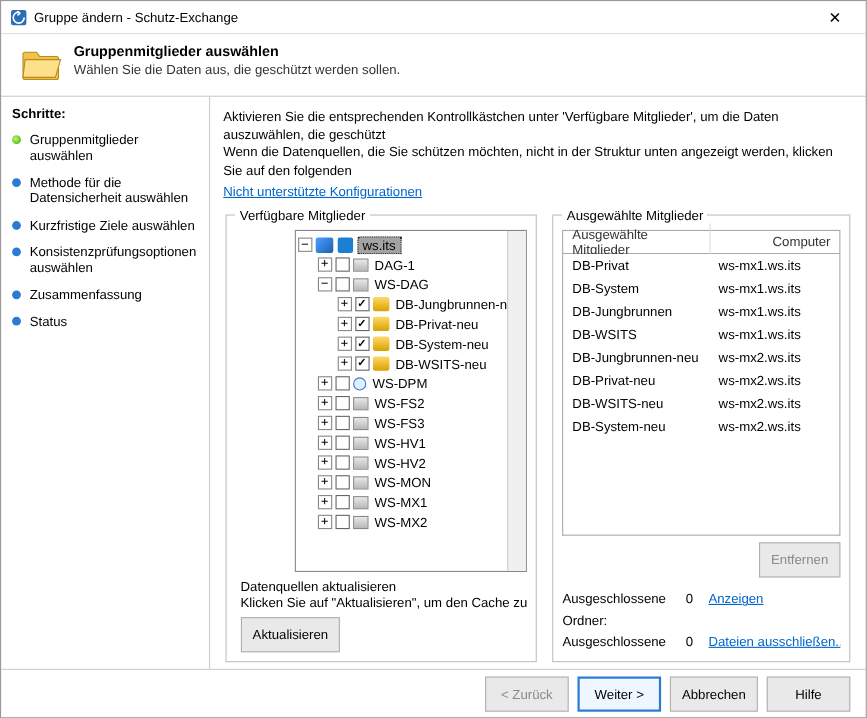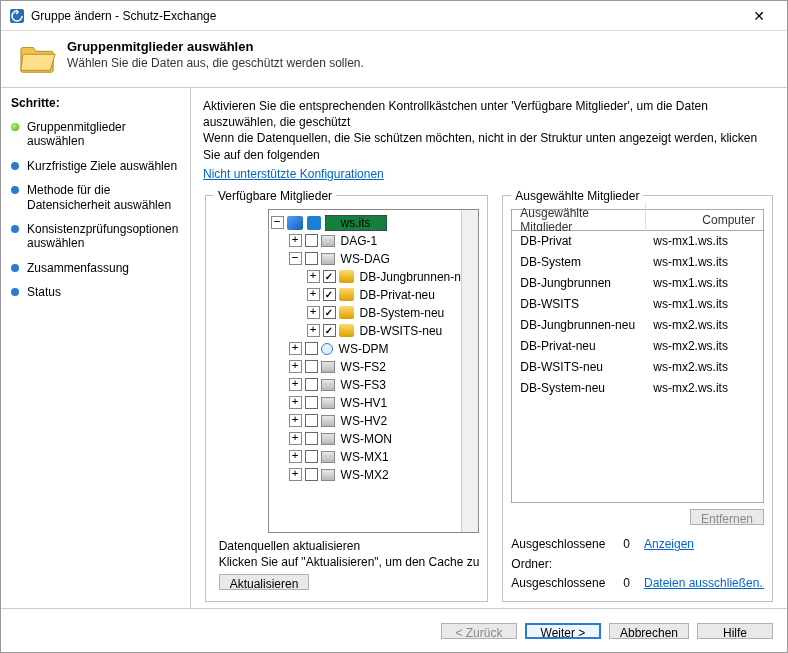--- a/index.html
+++ b/index.html
@@ -32,24 +32,24 @@
   .tw { width: 13px; height: 13px; border: 1px solid #888; font-size: 11px; line-height: 10px; text-align: center; margin-right: 3px; background: #fff; cursor: default; font-family: monospace; }
   .chk { width: 13px; height: 13px; border: 1px solid #666; margin-right: 3px; background: #fff; display: inline-flex; align-items: center; justify-content: center; font-size: 10px; line-height: 1; }
   .chk.checked::after { content: "✓"; color: #000; font-weight: bold; }
   .ic { width: 16px; height: 14px; margin-right: 4px; display: inline-block; flex-shrink: 0; }
   .ic-net { background: linear-gradient(135deg,#4aa3ff,#1b5fb3); border-radius: 2px; }
   .ic-domain { background: #1b7fd4; border-radius: 2px; width: 14px; height: 14px; }
   .ic-srv { background: linear-gradient(#e8e8e8,#b8b8b8); border: 1px solid #888; width: 14px; height: 12px; }
   .ic-db { background: linear-gradient(#ffd96a,#d9a200); border-radius: 2px; width: 15px; height: 13px; }
   .ic-clock { border: 1px solid #3b7ac6; border-radius: 50%; width: 12px; height: 12px; background: #dff0ff; }
   .node .lbl { padding: 0 2px; }
-  .node .lbl.sel { background: #15803d; border: 1px dotted #333; padding: 0 15px; }
+  .node .lbl.sel { background: #a3a3a3; border: 1px dotted #333; padding: 0 4px; }
   .pad { display: inline-block; }
   .ds-refresh { margin-top: 6px; line-height: 1.3; }
-  .btn { background: #e9e9e9; border: 1px solid #b0b0b0; padding: 2px 10px; height: 16px; cursor: default; }
+  .btn { background: #e9e9e9; border: 1px solid #b0b0b0; padding: 2px 10px; height: 32px; cursor: default; }
   .btn.disabled { color: #8a8a8a; }
   .btn.primary { border: 2px solid #2a7bd4; padding: 1px 12px; background: #eef6ff; }
   .tablehdr { display: flex; height: 22px; align-items: center; border: 1px solid #aaa; background: #fff; }
   .tablehdr > div { padding: 3px 8px; color: #333; }
   .tablehdr > div:first-child { flex: 1.15; border-right: 1px solid #ddd; }
   .tablehdr > div:last-child { flex: 1; text-align: right; }
   .tbody { flex: 1; border: 1px solid #aaa; border-top: none; background: #fff; overflow: auto; min-height: 0; }
   .trow { display: flex; height: 21px; align-items: center; justify-content: center; }
   .trow > div:first-child { flex: 1.15; padding: 0 8px; white-space: nowrap; overflow: hidden; }
   .trow > div:last-child { flex: 1; padding: 0 8px; white-space: nowrap; overflow: hidden; }
@@ -91,25 +91,25 @@
 
   <div class="body">
     <div class="steps">
       <div class="steps-title">Schritte:</div>
       <div class="step">
           <span class="bullet active"></span>
           <span>Gruppenmitglieder auswählen</span>
         </div>
       <div class="step">
           <span class="bullet"></span>
+          <span>Methode für die Datensicherheit auswählen</span>
+        </div>
+      <div class="step">
+          <span class="bullet"></span>
           <span>Kurzfristige Ziele auswählen</span>
-        </div>
-      <div class="step">
-          <span class="bullet"></span>
-          <span>Methode für die Datensicherheit auswählen</span>
         </div>
       <div class="step">
           <span class="bullet"></span>
           <span>Konsistenzprüfungsoptionen auswählen</span>
         </div>
       <div class="step">
           <span class="bullet"></span>
           <span>Zusammenfassung</span>
         </div>
       <div class="step">

